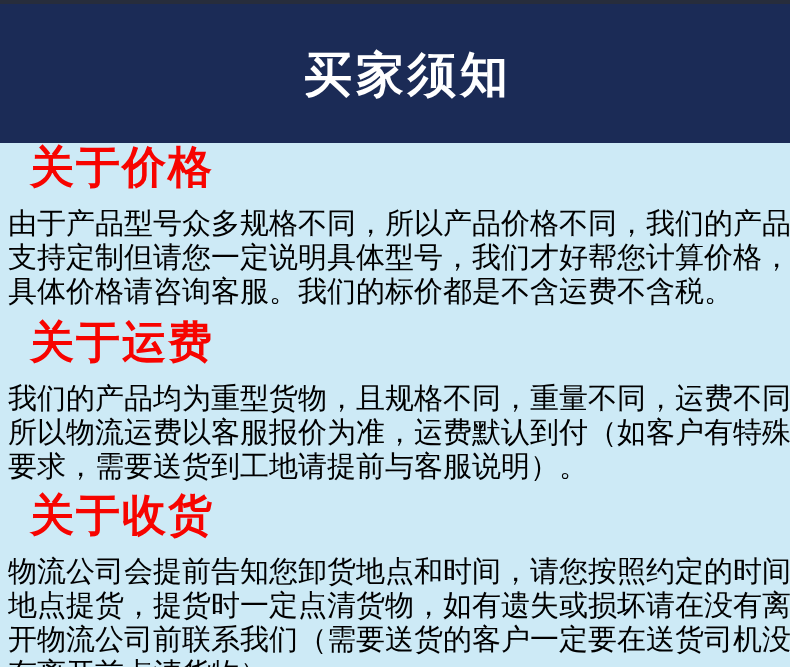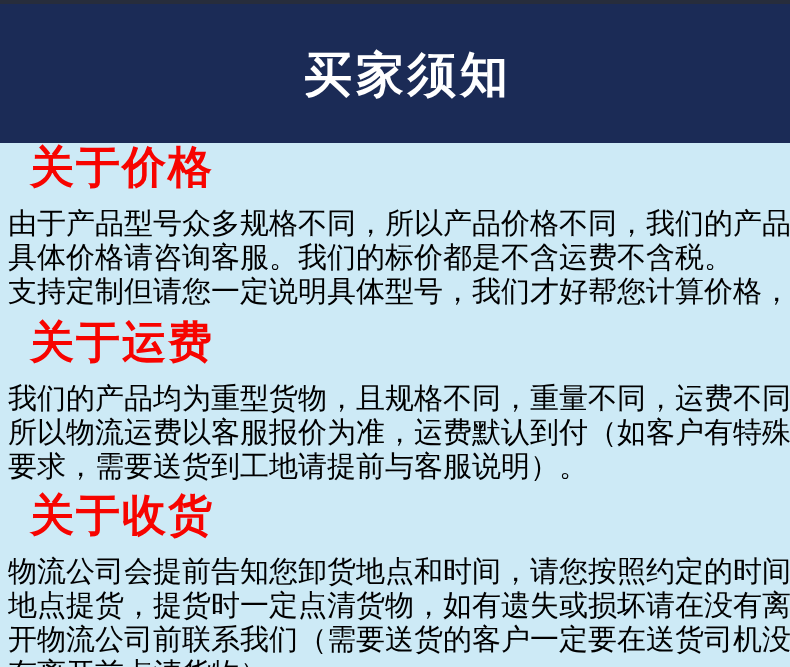--- a/index.html
+++ b/index.html
@@ -65,22 +65,22 @@
 
   <div class="header">
     <div class="header-title">买家须知</div>
   </div>
 
   <div class="body-area">
 
     <div class="section-heading heading-1">关于价格</div>
     <div class="para">
       <div class="para-line">由于产品型号众多规格不同，所以产品价格不同，我们的产品</div>
+      <div class="para-line">支持定制但请您一定说明具体型号，我们才好帮您计算价格，</div>
       <div class="para-line">具体价格请咨询客服。我们的标价都是不含运费不含税。</div>
-      <div class="para-line">支持定制但请您一定说明具体型号，我们才好帮您计算价格，</div>
     </div>
 
     <div class="section-heading heading-2">关于运费</div>
     <div class="para">
       <div class="para-line">我们的产品均为重型货物，且规格不同，重量不同，运费不同</div>
       <div class="para-line">所以物流运费以客服报价为准，运费默认到付（如客户有特殊</div>
       <div class="para-line">要求，需要送货到工地请提前与客服说明）。</div>
     </div>
 
     <div class="section-heading heading-3">关于收货</div>

